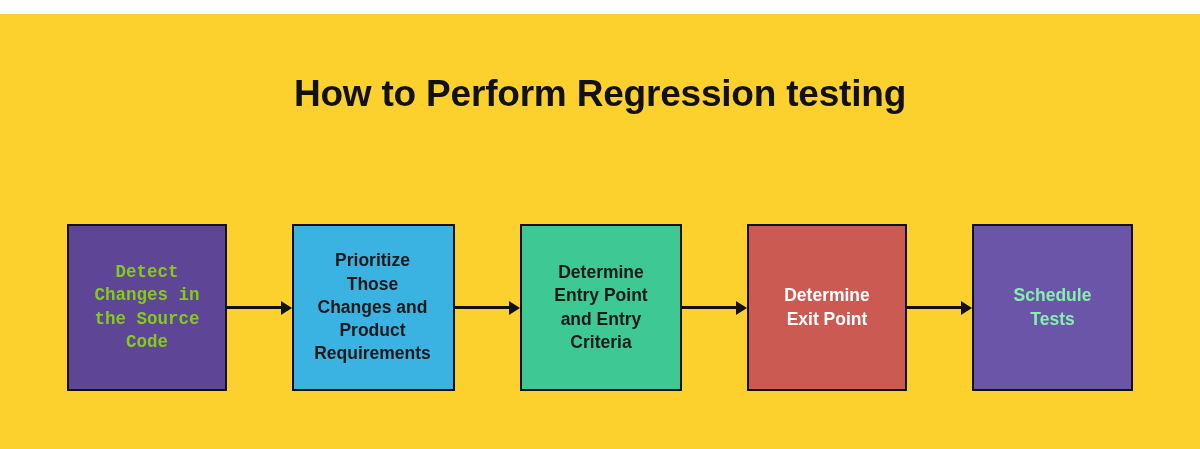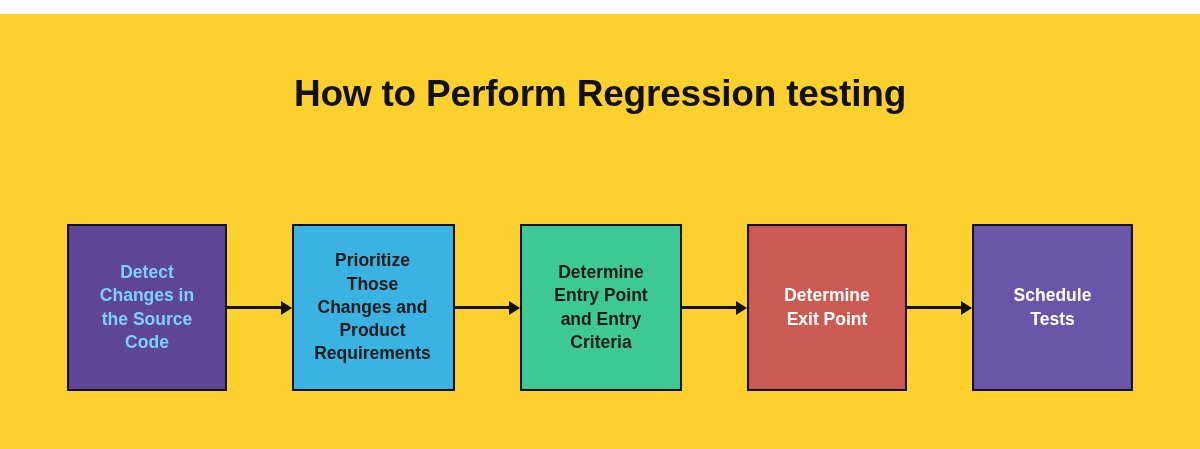--- a/index.html
+++ b/index.html
@@ -90,21 +90,21 @@
 </head>
 <body>
 
 <div id="canvas" style="background: rgb(252, 209, 46); margin-top: 14px;">
 
   <div id="diagram-title" style="color: rgb(17, 17, 17);">How to Perform Regression testing</div>
 
   <div id="flow-row">
 
     <div class="flow-step" id="step-1" style="background: rgb(94, 69, 149); border-color: rgb(17, 17, 17); flex: 0 0 160px;">
-      <span class="step-label" style="color: #7dd3fc;">Detect
+      <span class="step-label" style="color: #84cc16; font-family: Liberation Mono, monospace;">Detect
 Changes in
 the Source
 Code</span>
     </div>
 
     <div class="connector" id="conn-1" style="flex: 0 0 65px;">
       <span class="shaft" style="background: rgb(17, 17, 17);"></span>
       <span class="head" style="border-left-color: rgb(17, 17, 17);"></span>
     </div>
 
@@ -137,18 +137,18 @@
       <span class="step-label" style="color: rgb(255, 255, 255);">Determine
 Exit Point</span>
     </div>
 
     <div class="connector" id="conn-4" style="flex: 0 0 65px;">
       <span class="shaft" style="background: rgb(17, 17, 17);"></span>
       <span class="head" style="border-left-color: rgb(17, 17, 17);"></span>
     </div>
 
     <div class="flow-step" id="step-5" style="background: rgb(106, 85, 168); border-color: rgb(17, 17, 17); flex: 0 0 161px;">
-      <span class="step-label" style="color: #ffffff; text-align: center;">Schedule
+      <span class="step-label" style="color: #86efac; text-align: center;">Schedule
 Tests</span>
     </div>
 
   </div>
 </div>
 
 </body></html>

